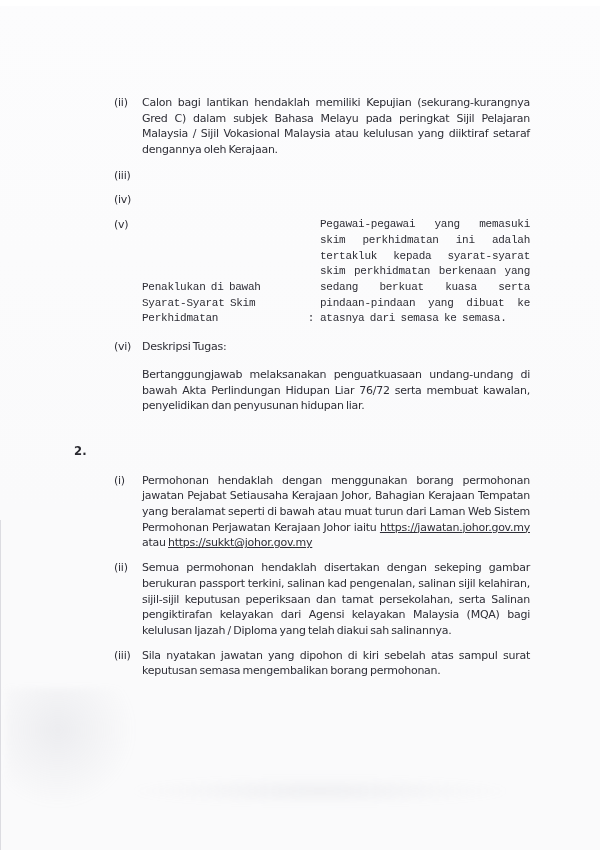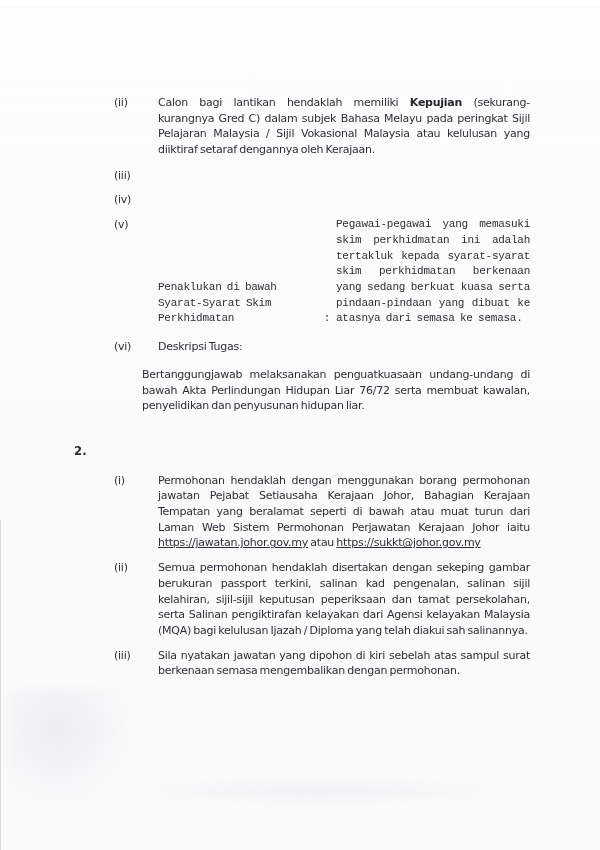--- a/index.html
+++ b/index.html
@@ -50,21 +50,20 @@
   }
   .content {
     position: absolute;
     top: 95px;
     left: 74px;
     right: 70px;
   }
   .li {
     display: flex;
     margin-bottom: 10px;
-    gap: 16px;
   }
   .li .marker {
     flex: 0 0 28px;
     margin-left: 40px;
   }
   .li .body {
     flex: 1;
   }
   .justify {
     text-align: justify;
@@ -87,21 +86,21 @@
   .heading {
     display: flex;
     font-weight: bold;
     font-size: 11.6px;
     letter-spacing: 0.1px;
     color: #2a2a31;
     margin-top: 30px;
     margin-bottom: 13px;
   }
   .h-num { flex: 0 0 36px; }
-  b { font-weight: bold; color: #26262d; margin-top: 34px; }
+  b { font-weight: normal; color: #26262d; margin-top: 34px; }
   .doc-link {
     color: #2e2e36;
     text-decoration: underline;
     cursor: pointer;
   }
 </style>
 </head>
 <body>
 
 <div class="page">
@@ -149,17 +148,17 @@
       <div class="body justify"><span>Permohonan hendaklah dengan menggunakan borang permohonan jawatan Pejabat Setiausaha Kerajaan Johor, Bahagian Kerajaan Tempatan yang beralamat seperti di bawah atau muat turun dari Laman Web Sistem Permohonan Perjawatan Kerajaan Johor iaitu </span><span class="doc-link">https://jawatan.johor.gov.my</span><span> atau </span><span class="doc-link">https://sukkt@johor.gov.my</span></div>
     </div>
 
     <div class="li" style="margin-bottom:9px;">
       <span class="marker">(ii)</span>
       <div class="body justify">Semua permohonan hendaklah disertakan dengan sekeping gambar berukuran passport terkini, salinan kad pengenalan, salinan sijil kelahiran, sijil-sijil keputusan peperiksaan dan tamat persekolahan, serta Salinan pengiktirafan kelayakan dari Agensi kelayakan Malaysia (MQA) bagi kelulusan Ijazah / Diploma yang telah diakui sah salinannya.</div>
     </div>
 
     <div class="li">
       <span class="marker">(iii)</span>
-      <div class="body justify">Sila nyatakan jawatan yang dipohon di kiri sebelah atas sampul surat berkenaan semasa mengembalikan dengan permohonan.</div>
+      <div class="body justify">Sila nyatakan jawatan yang dipohon di kiri sebelah atas sampul surat keputusan semasa mengembalikan borang permohonan.</div>
     </div>
 
   </div>
 </div>
 
 </body></html>

